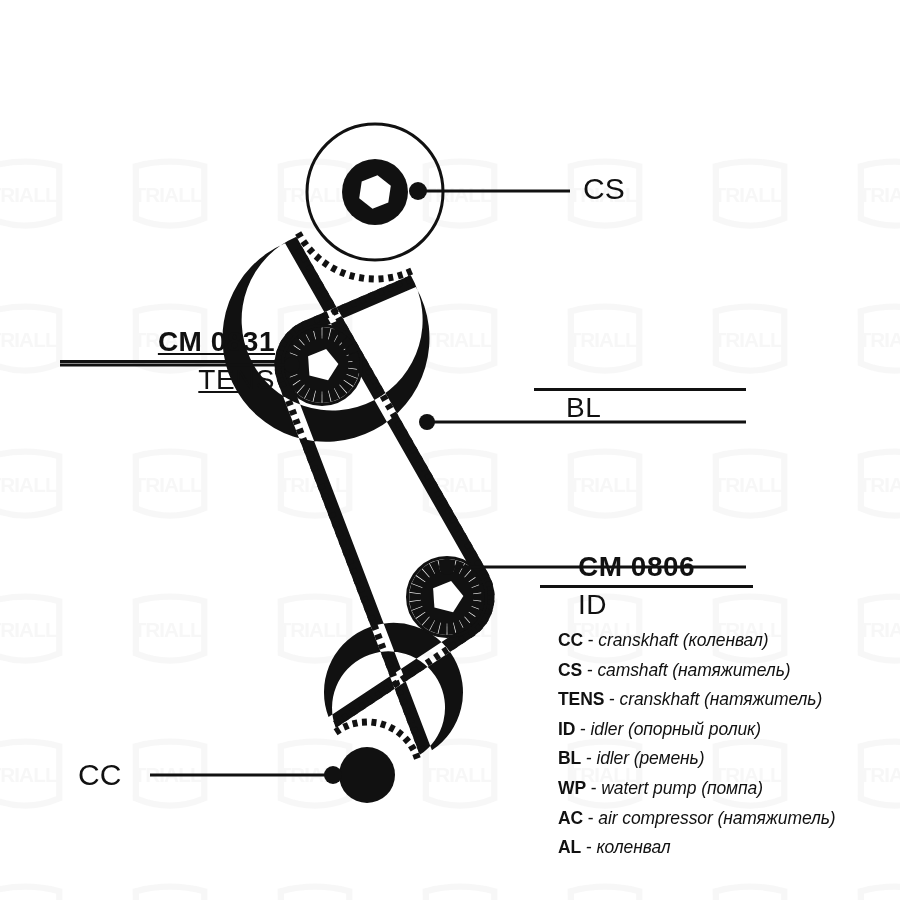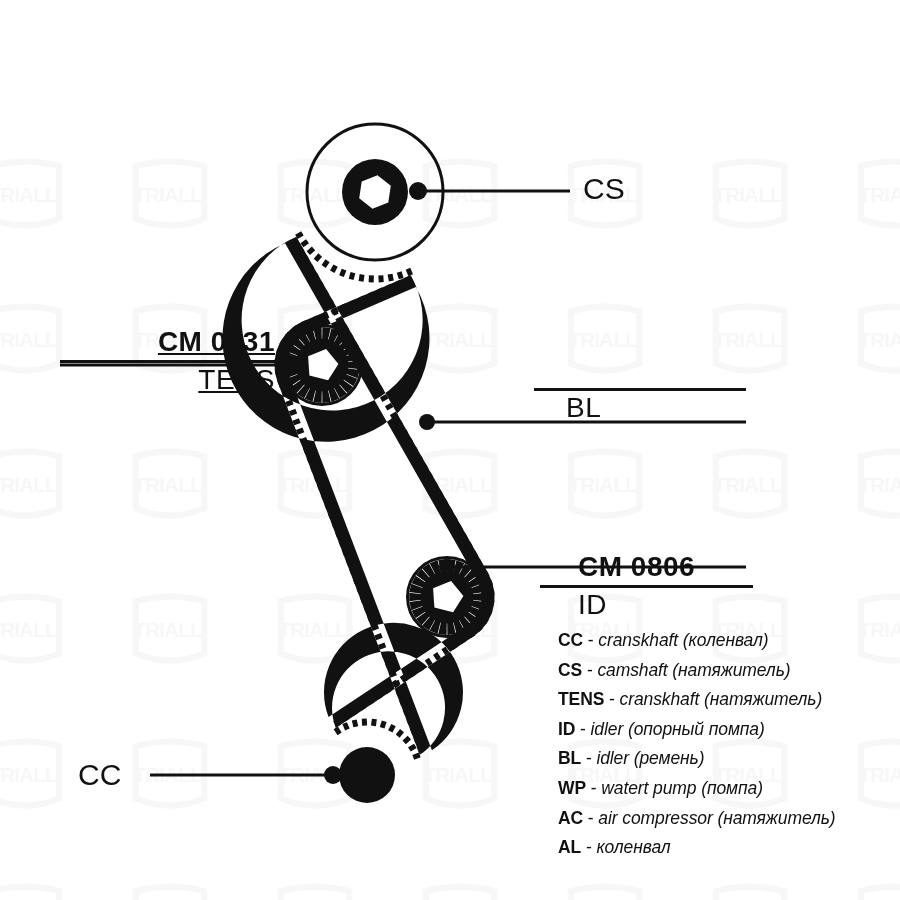--- a/index.html
+++ b/index.html
@@ -594,20 +594,20 @@
   </div>
 
   <div class="callout simple" id="callout-cc">
     <span>CC</span>
   </div>
 
   <div id="legend">
       <div class="legend-item"><span class="abbr">CC</span><span class="dash"> - </span><span class="desc">cranskhaft (коленвал)</span></div>
       <div class="legend-item"><span class="abbr">CS</span><span class="dash"> - </span><span class="desc">camshaft (натяжитель)</span></div>
       <div class="legend-item"><span class="abbr">TENS</span><span class="dash"> - </span><span class="desc">cranskhaft (натяжитель)</span></div>
-      <div class="legend-item"><span class="abbr">ID</span><span class="dash"> - </span><span class="desc">idler (опорный помпа)</span></div>
+      <div class="legend-item"><span class="abbr">ID</span><span class="dash"> - </span><span class="desc">idler (опорный ролик)</span></div>
       <div class="legend-item"><span class="abbr">BL</span><span class="dash"> - </span><span class="desc">idler (ремень)</span></div>
       <div class="legend-item"><span class="abbr">WP</span><span class="dash"> - </span><span class="desc">watert pump (помпа)</span></div>
       <div class="legend-item"><span class="abbr">AC</span><span class="dash"> - </span><span class="desc">air compressor (натяжитель)</span></div>
       <div class="legend-item"><span class="abbr">AL</span><span class="dash"> - </span><span class="desc">коленвал</span></div>
     </div>
 
 </div>
 
 </body></html>

